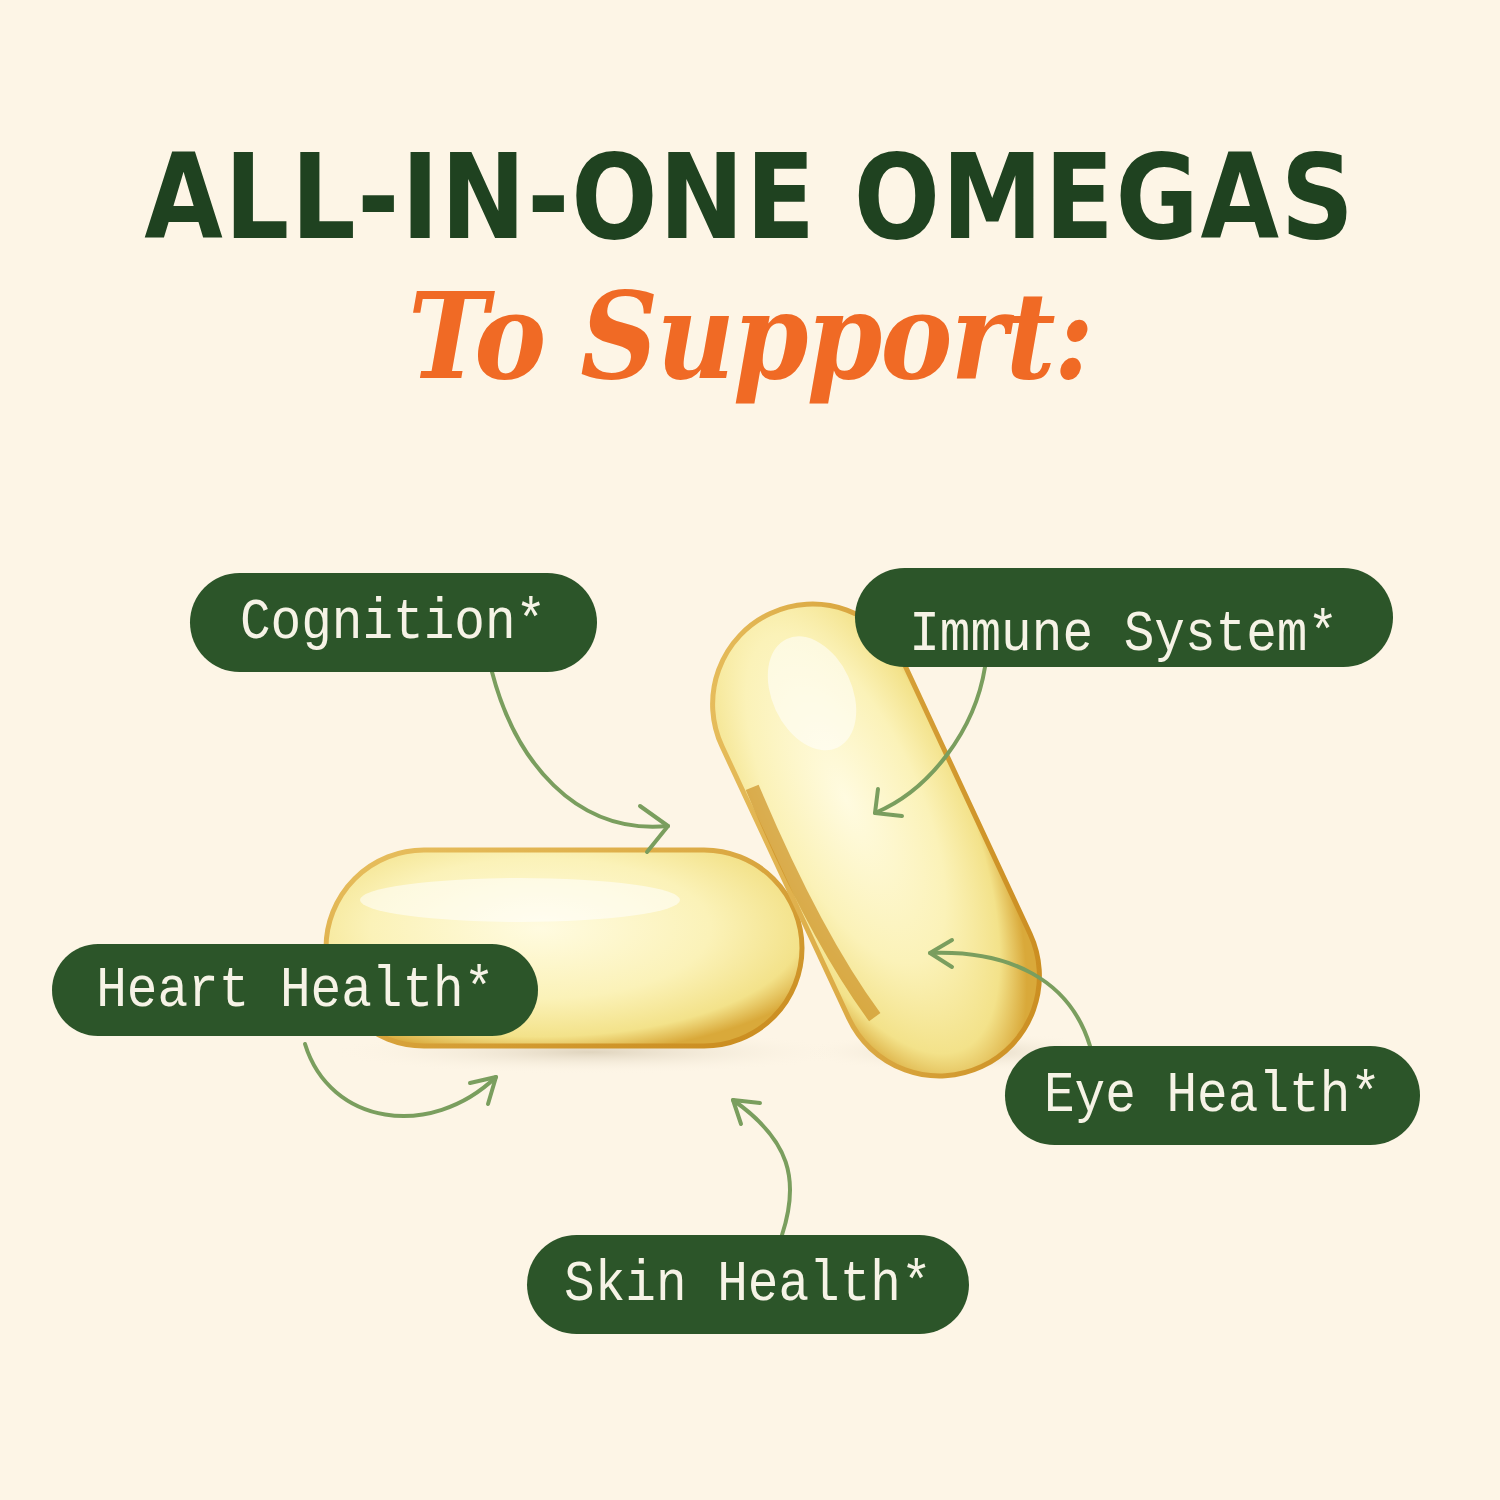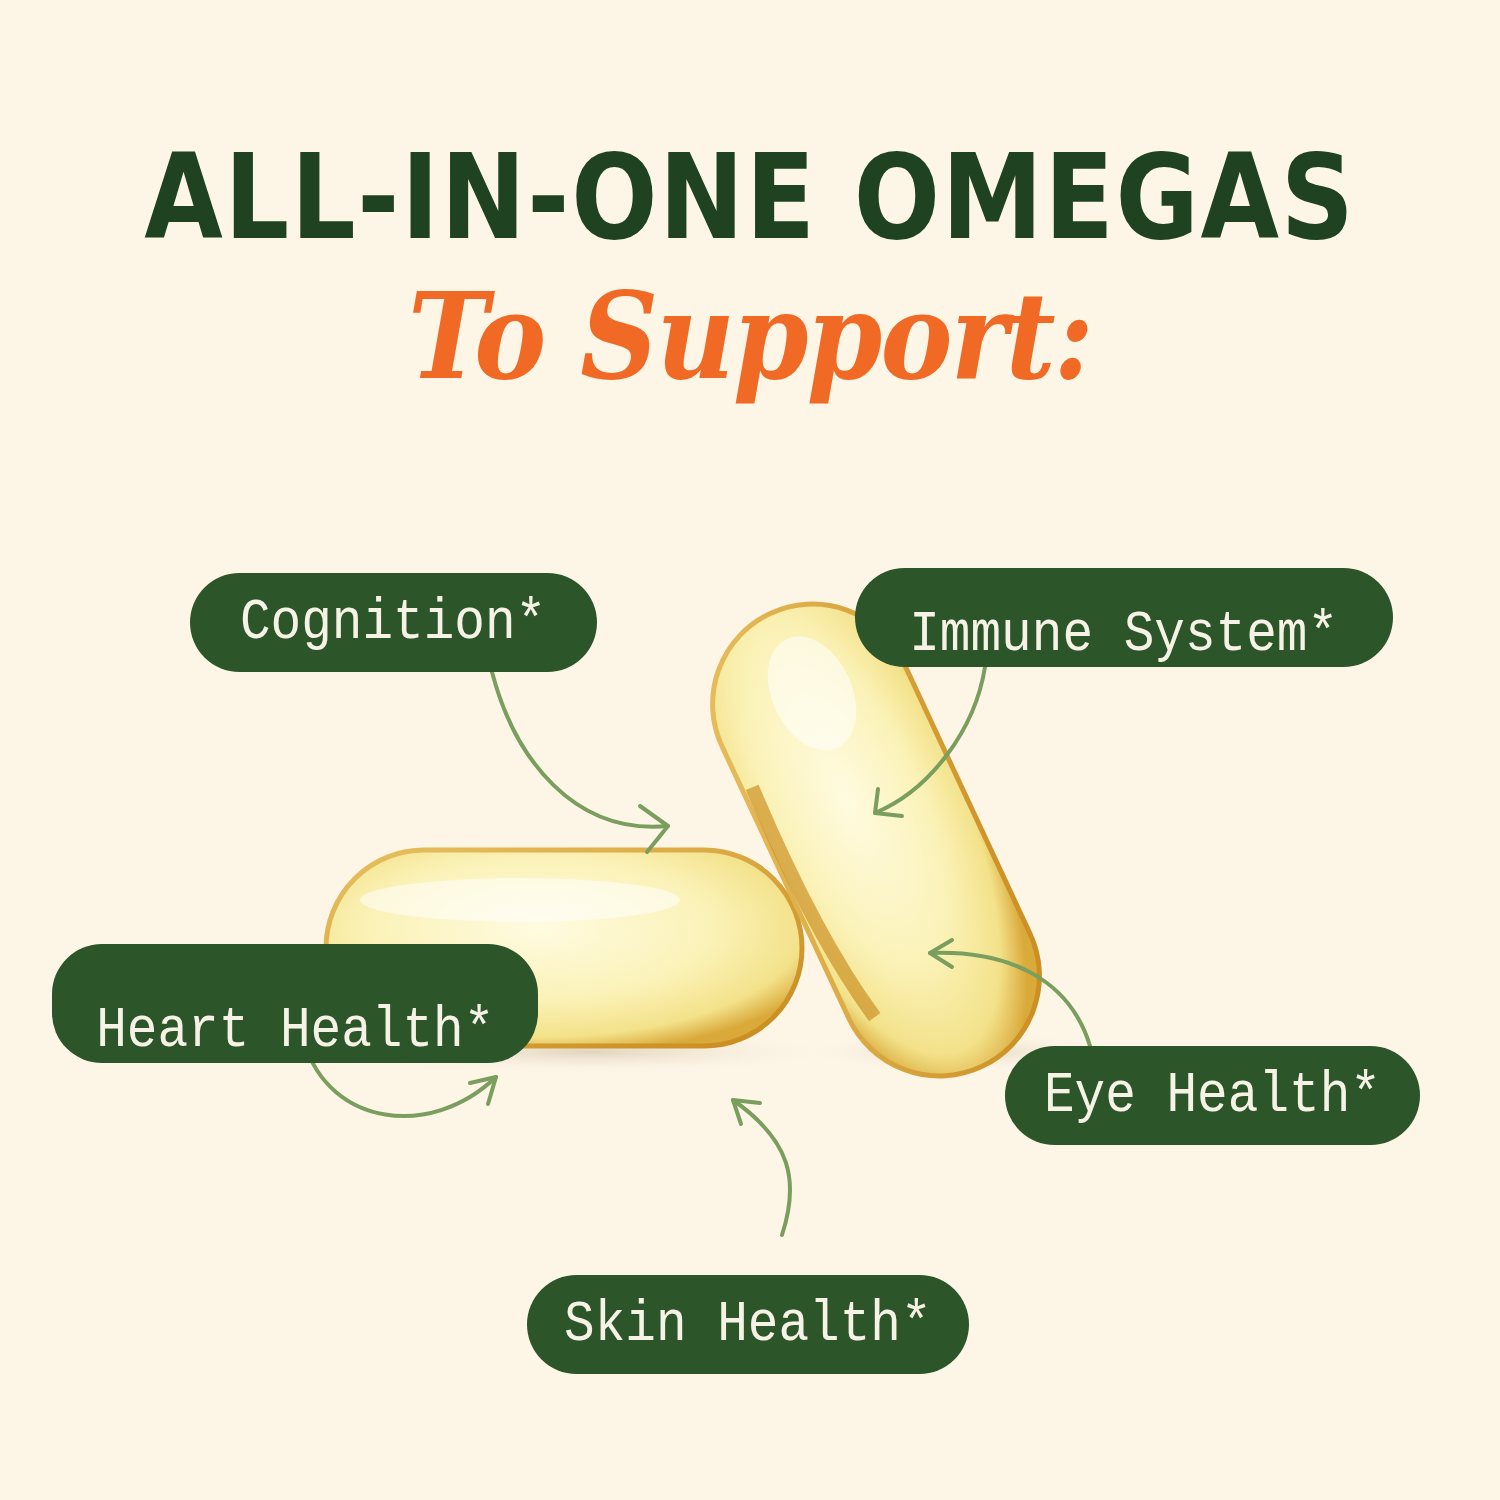--- a/index.html
+++ b/index.html
@@ -44,23 +44,23 @@
     color: #f6f3e6;
     font-family: Liberation Mono, monospace;
     font-size: 58px;
     font-weight: 500;
     letter-spacing: 0px;
     box-sizing: border-box;
   }
   .pill span { display: inline-block; transform: scaleX(0.88); white-space: nowrap; }
   .p-cognition { left: 190px; top: 573px; width: 407px; height: 99px; }
   .p-immune    { left: 855px; top: 568px; width: 538px; height: 99px; align-items: flex-end; }
-  .p-heart     { left: 52px;  top: 944px; width: 486px; height: 119px; align-items: flex-end; }
+  .p-heart     { left: 52px;  top: 944px; width: 486px; height: 92px; }
   .p-eye       { left: 1005px; top: 1046px; width: 415px; height: 99px; }
-  .p-skin      { left: 527px; top: 1235px; width: 442px; height: 99px; margin-top: 40px; }
+  .p-skin      { left: 527px; top: 1235px; width: 442px; height: 99px; }
 </style>
 </head>
 <body>
 
 <h1 class="headline">ALL-IN-ONE OMEGAS</h1>
 <h2 class="subhead">To Support:</h2>
 
 <svg class="art" viewBox="0 0 1500 1500" xmlns="http://www.w3.org/2000/svg">
   <defs>
     <radialGradient id="gelFill" cx="45%" cy="40%" r="65%">

